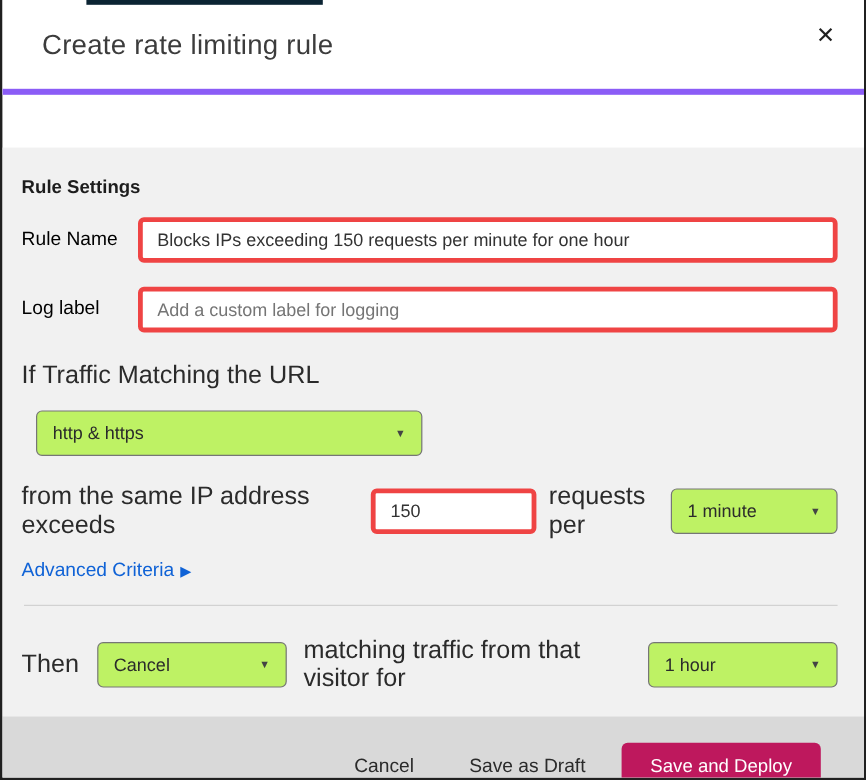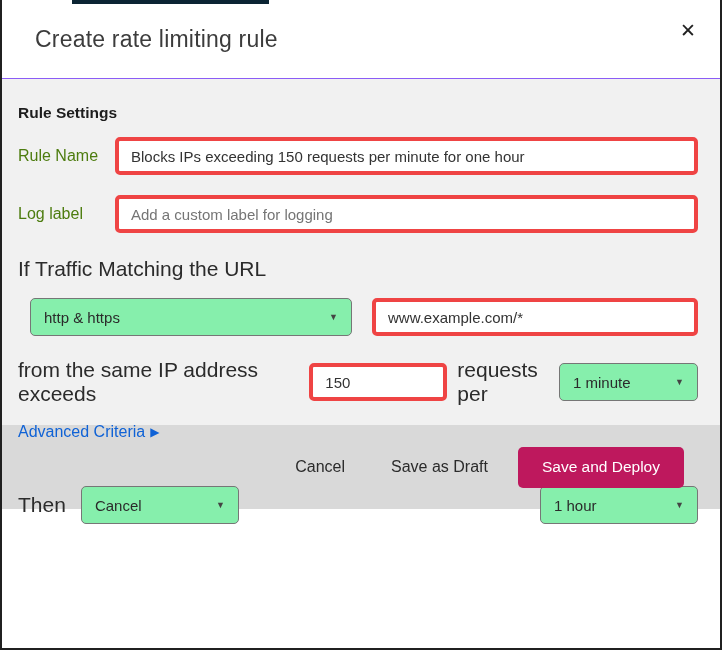--- a/index.html
+++ b/index.html
@@ -22,21 +22,21 @@
     position: absolute;
     top: 0; left: 70px;
     width: 197px; height: 4px;
     background: #0b2433;
     z-index: 5;
   }
   .header {
     position: relative;
     height: 79px;
     background: #ffffff;
-    border-bottom: 1px solid #8b5cf6;
+    border-bottom: 5px solid #8b5cf6;
     display: flex;
     align-items: center;
     padding-left: 33px;
   }
   .title {
     font-size: 23px;
     font-weight: 400;
     color: #3c3c3c;
     letter-spacing: 0.2px;
   }
@@ -45,35 +45,36 @@
     top: 16px; right: 18px;
     width: 28px; height: 28px;
     display: flex; align-items: center; justify-content: center;
     font-size: 19px;
     color: #1f1f1f;
     cursor: pointer;
     background: none; border: none;
   }
   .content {
     background: #f1f1f1;
-    height: 346px;
+    height: 474px;
     padding: 0 22px 16px 16px;
+    margin-top: 44px;
   }
   .section-heading {
     padding-top: 25px;
     font-size: 15.5px;
     font-weight: 700;
     color: #1d1d1d;
   }
   .row { display: flex; align-items: center; }
   .field-row { margin-top: 15px; }
   .field-label {
     width: 97px;
     font-size: 16px;
-    color: #4d7c0f;
+    color: #000000;
     flex-shrink: 0;
   }
   .text-input {
     height: 38px;
     border: 4px solid #ef4444;
     border-radius: 5px;
     background: #ffffff;
     padding: 0 12px;
     font-family: "Liberation Sans", sans-serif;
     font-size: 15px;
@@ -84,21 +85,21 @@
   .text-input::placeholder { color: #757575; opacity: 1; }
   .plain-text {
     font-size: 21px;
     color: #2b2b2b;
   }
   .match-heading { margin-top: 24px; }
   .select-box {
     height: 38px;
     border: 1px solid #767676;
     border-radius: 5px;
-    background: #86efac;
+    background: #bef264;
     display: flex;
     align-items: center;
     justify-content: space-between;
     padding: 0 13px;
     font-size: 15px;
     color: #2b2b2b;
     cursor: pointer;
     flex-shrink: 0;
   }
   .caret {
@@ -191,21 +192,20 @@
       <input class="text-input" type="text" placeholder="Add a custom label for logging" style="">
     </div>
 
     <div class="plain-text match-heading">If Traffic Matching the URL</div>
 
     <div class="row scheme-row">
       <div class="select-box scheme-select">
         <span>http &amp; https</span>
         <span class="caret">▼</span>
       </div>
-      <input class="text-input url-input" type="text" value="www.example.com/*" style="">
     </div>
 
     <div class="row threshold-row">
       <span class="plain-text">from the same IP address exceeds</span>
       <input class="text-input threshold-input" type="text" value="150" style="">
       <span class="plain-text threshold-suffix">requests per</span>
       <div class="select-box period-select">
         <span>1 minute</span>
         <span class="caret">▼</span>
       </div>
@@ -217,20 +217,21 @@
     </a>
 
     <hr class="divider">
 
     <div class="row then-row">
       <span class="plain-text">Then</span>
       <div class="select-box action-select">
         <span>Cancel</span>
         <span class="caret">▼</span>
       </div>
+      <span class="plain-text then-middle">matching traffic from that visitor for</span>
       <div class="select-box duration-select">
         <span>1 hour</span>
         <span class="caret">▼</span>
       </div>
     </div>
 
   </div>
 
   <div class="footer">
     <button class="footer-link">Cancel</button>

